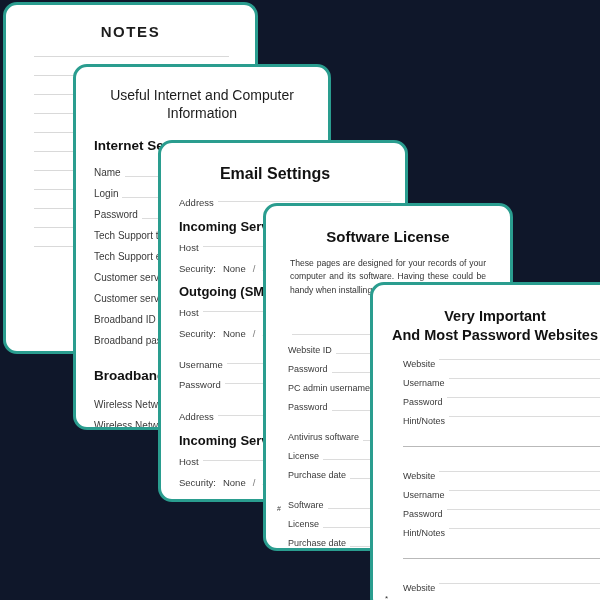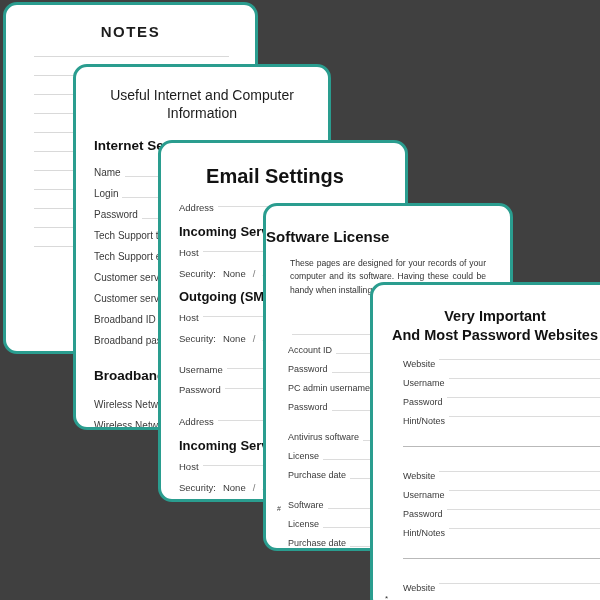--- a/index.html
+++ b/index.html
@@ -4,21 +4,21 @@
 <style>
   html, body {
     margin: 0;
     padding: 0;
     background: #ffffff;
   }
   #stage {
     position: relative;
     width: 600px;
     height: 600px;
-    background: #404040;
+    background: #0f172a;
     overflow: hidden;
     font-family: "Liberation Sans", sans-serif;
     color: #2b2b2b;
   }
 
   .card {
     position: absolute;
     background: #ffffff;
     border: 3px solid #2a9d8f;
     border-radius: 14px;
@@ -101,21 +101,21 @@
   
   #card-email {
     left: 158px;
     top: 140px;
     width: 250px;
     height: 362px;
     z-index: 3;
   }
   .em-title {
     text-align: center;
-    font-size: 20px;
+    font-size: 16px;
     font-weight: bold;
     margin: 22px 16px 10px 0;
     color: #121212;
   }
   .em-head {
     font-size: 13px;
     font-weight: bold;
     margin: 6px 0 4px 18px;
     color: #111;
   }
@@ -152,21 +152,21 @@
 
   
   #card-license {
     left: 263px;
     top: 203px;
     width: 250px;
     height: 348px;
     z-index: 4;
   }
   .lic-title {
-    text-align: left;
+    text-align: center;
     font-size: 15px;
     font-weight: bold;
     margin: 22px 0 12px 0;
     color: #121212;
   }
   .lic-desc {
     font-size: 8.6px;
     line-height: 1.55;
     text-align: justify;
     margin: 0 24px 0 24px;
@@ -407,21 +407,21 @@
   <div class="card" id="card-license">
     <div class="lic-title">Software License</div>
     <div class="lic-desc">These pages are designed for your records of your computer and its software. Having these could be handy when installing these software again.</div>
 
     <div class="lic-gap"></div>
 
     <div class="lic-row two-line">
       <span class="ln"></span>
     </div>
     <div class="lic-row">
-      <span class="lbl">Account ID</span>
+      <span class="lbl">Website ID</span>
       <span class="ln"></span>
     </div>
     <div class="lic-row">
       <span class="lbl">Password</span>
       <span class="ln"></span>
     </div>
     <div class="lic-row">
       <span class="lbl">PC admin username</span>
       <span class="ln"></span>
     </div>

